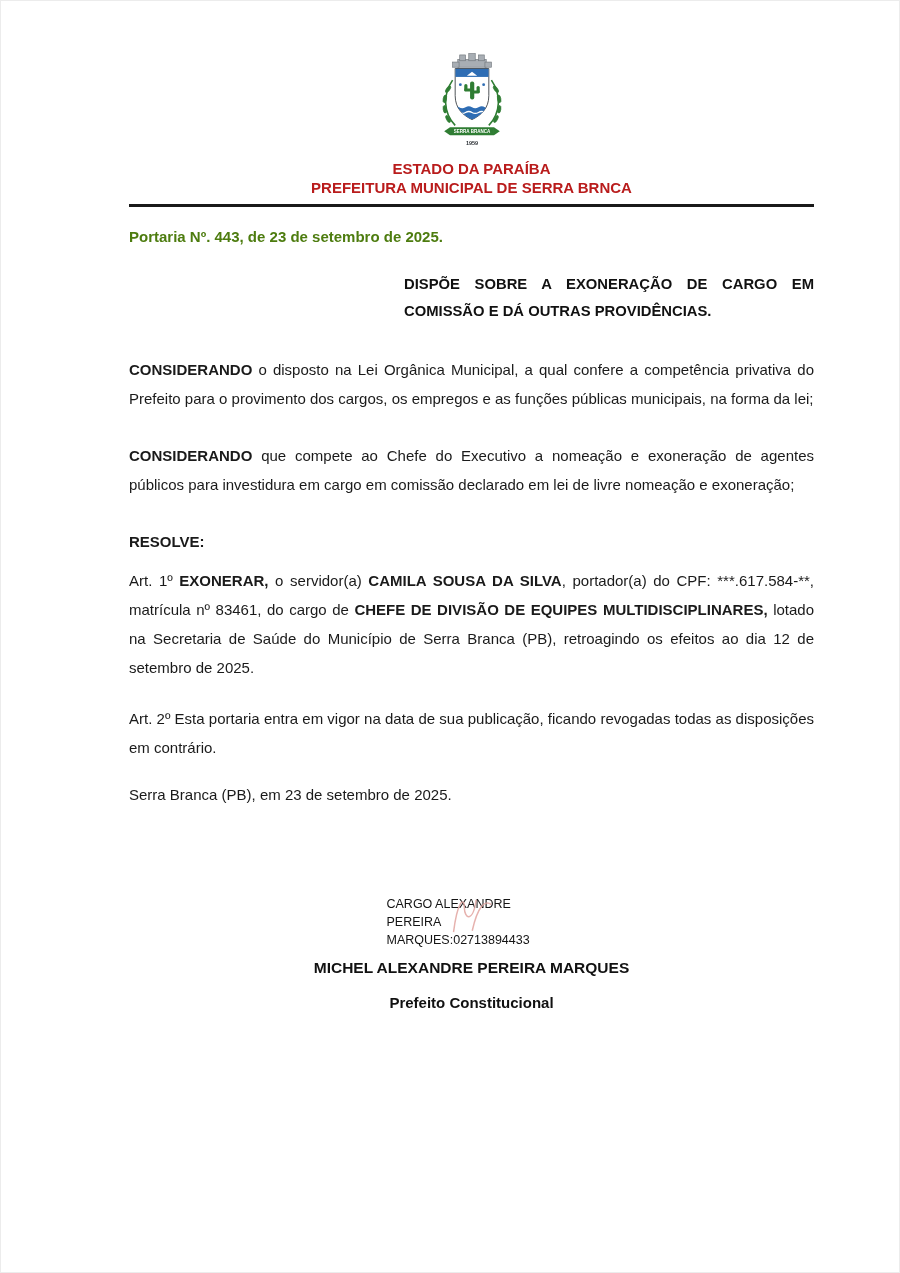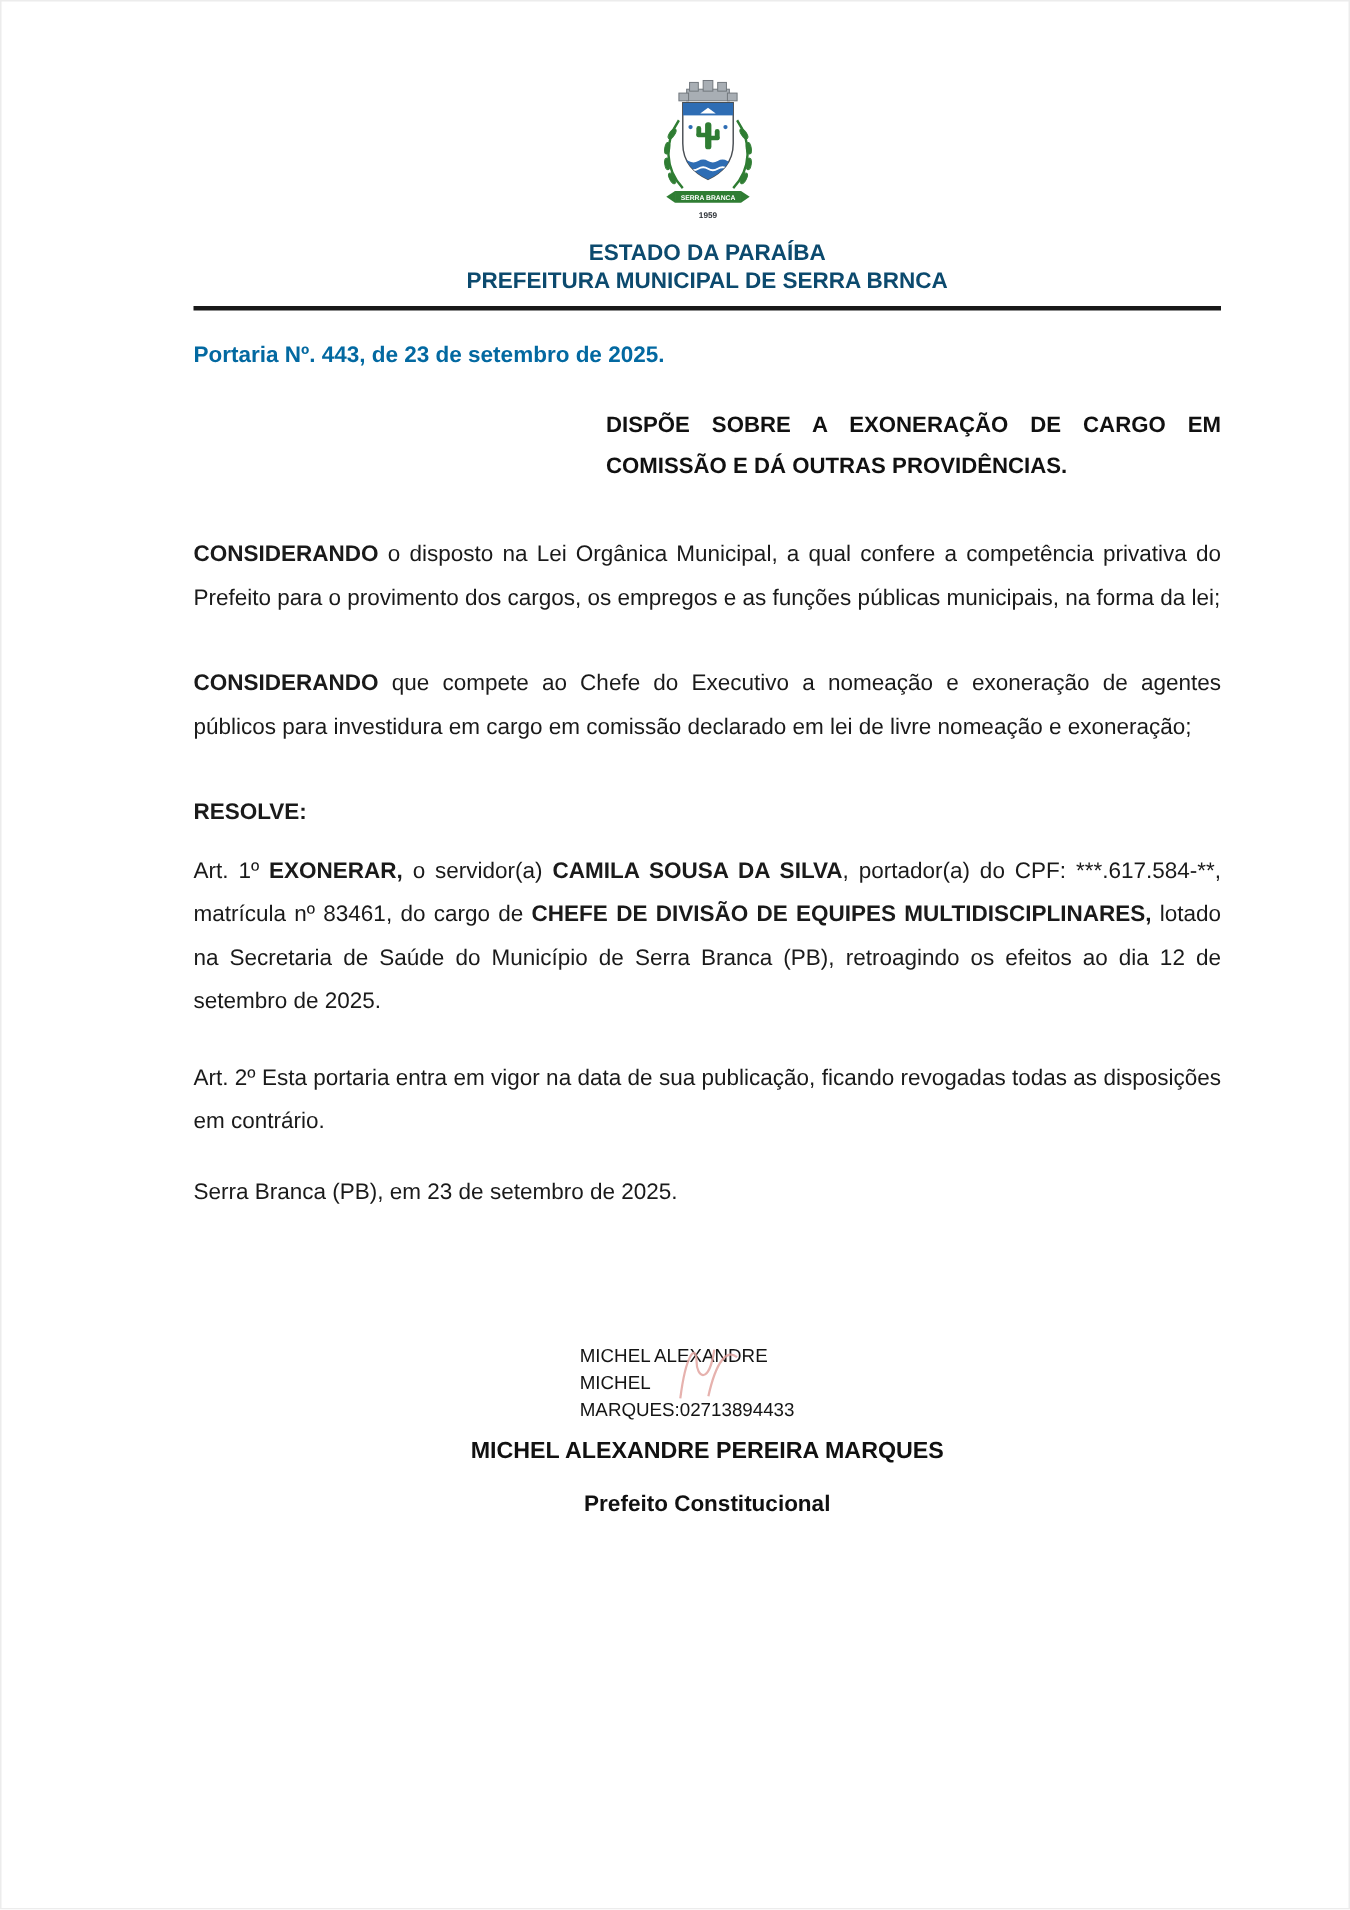--- a/index.html
+++ b/index.html
@@ -11,24 +11,24 @@
   }
   .page {
     width: 900px; height: 1273px;
     background: #ffffff;
     border: 1px solid #ececec;
     padding: 52px 85px 30px 128px;
     overflow: hidden;
   }
   .letterhead { text-align: center; }
   .crest-svg { display: block; margin: 0 auto 10px auto; }
-  .lh-line { font-weight: bold; font-size: 15px; line-height: 18.5px; color: #0c4a6e; }
+  .lh-line { font-weight: bold; font-size: 15px; line-height: 18.5px; color: #b91c1c; }
   .rule { height: 3px; background: var(--rule-black, #191919); margin-top: 7px; }
 
-  .title { font-weight: bold; font-size: 15px; margin-top: 21px; color: #0369a1; }
+  .title { font-weight: bold; font-size: 15px; margin-top: 21px; color: #4d7c0f; }
 
   .epigraph {
     font-weight: bold; font-size: 14.8px; line-height: 27px;
     text-align: justify; width: 410px; margin-left: auto; margin-top: 26px; color: #111;
   }
 
   .para { font-size: 15px; line-height: 29px; text-align: justify; margin-top: 28px; }
   .para:nth-child(1) { margin-top: 30px; }
   .para:nth-child(4) { margin-top: 10px; }
   .para:nth-child(5) { margin-top: 22px; }
@@ -123,21 +123,21 @@
       <p class="para"><span class="b">CONSIDERANDO</span><span> que compete ao Chefe do Executivo a nomeação e exoneração de agentes públicos para investidura em cargo em comissão declarado em lei de livre nomeação e exoneração;</span></p>
       <p class="para"><span class="b">RESOLVE:</span></p>
       <p class="para"><span>Art. 1º </span><span class="b">EXONERAR,</span><span> o servidor(a) </span><span class="b">CAMILA SOUSA DA SILVA</span><span>, portador(a) do CPF: ***.617.584-**, matrícula nº 83461, do cargo de </span><span class="b">CHEFE DE DIVISÃO DE EQUIPES MULTIDISCIPLINARES,</span><span> lotado na Secretaria de Saúde do Município de Serra Branca (PB), retroagindo os efeitos ao dia 12 de setembro de 2025.</span></p>
       <p class="para"><span>Art. 2º Esta portaria entra em vigor na data de sua publicação, ficando revogadas todas as disposições em contrário.</span></p>
     </div>
 
   <p class="place-date">Serra Branca (PB), em 23 de setembro de 2025.</p>
 
   <div class="sig-block">
     <div class="digital-sig">
-      <div class="sig-signer">MICHEL ALEXANDRE MICHEL MARQUES:02713894433</div>
+      <div class="sig-signer">CARGO ALEXANDRE PEREIRA MARQUES:02713894433</div>
       <svg class="scribble" viewBox="0 0 60 50" width="56" height="48" aria-hidden="true">
         <path d="M8,42 C 18,10 26,6 24,18 C 22,30 30,36 38,12 M28,44 C 38,20 47,13 53,20" fill="none" stroke="var(--signature-scribble)" stroke-width="1.6" opacity="0.85"></path>
       </svg>
     </div>
     <div class="sig-name">MICHEL ALEXANDRE PEREIRA MARQUES</div>
     <div class="sig-role">Prefeito Constitucional</div>
   </div>
 
 </div>
 

